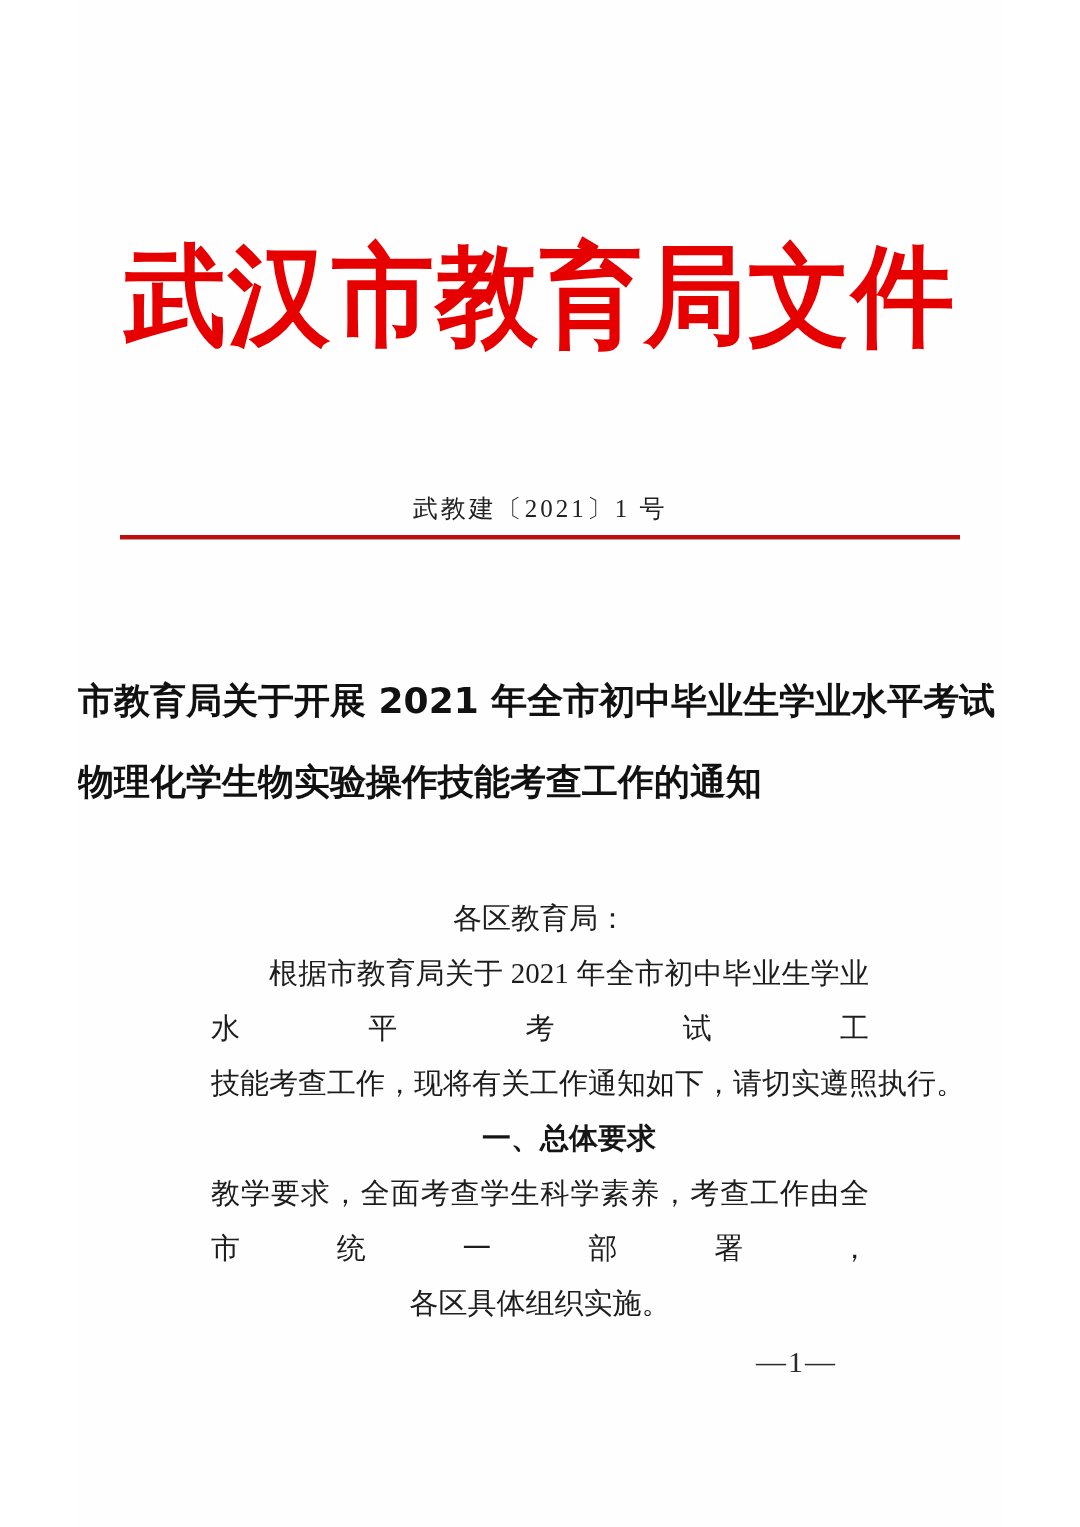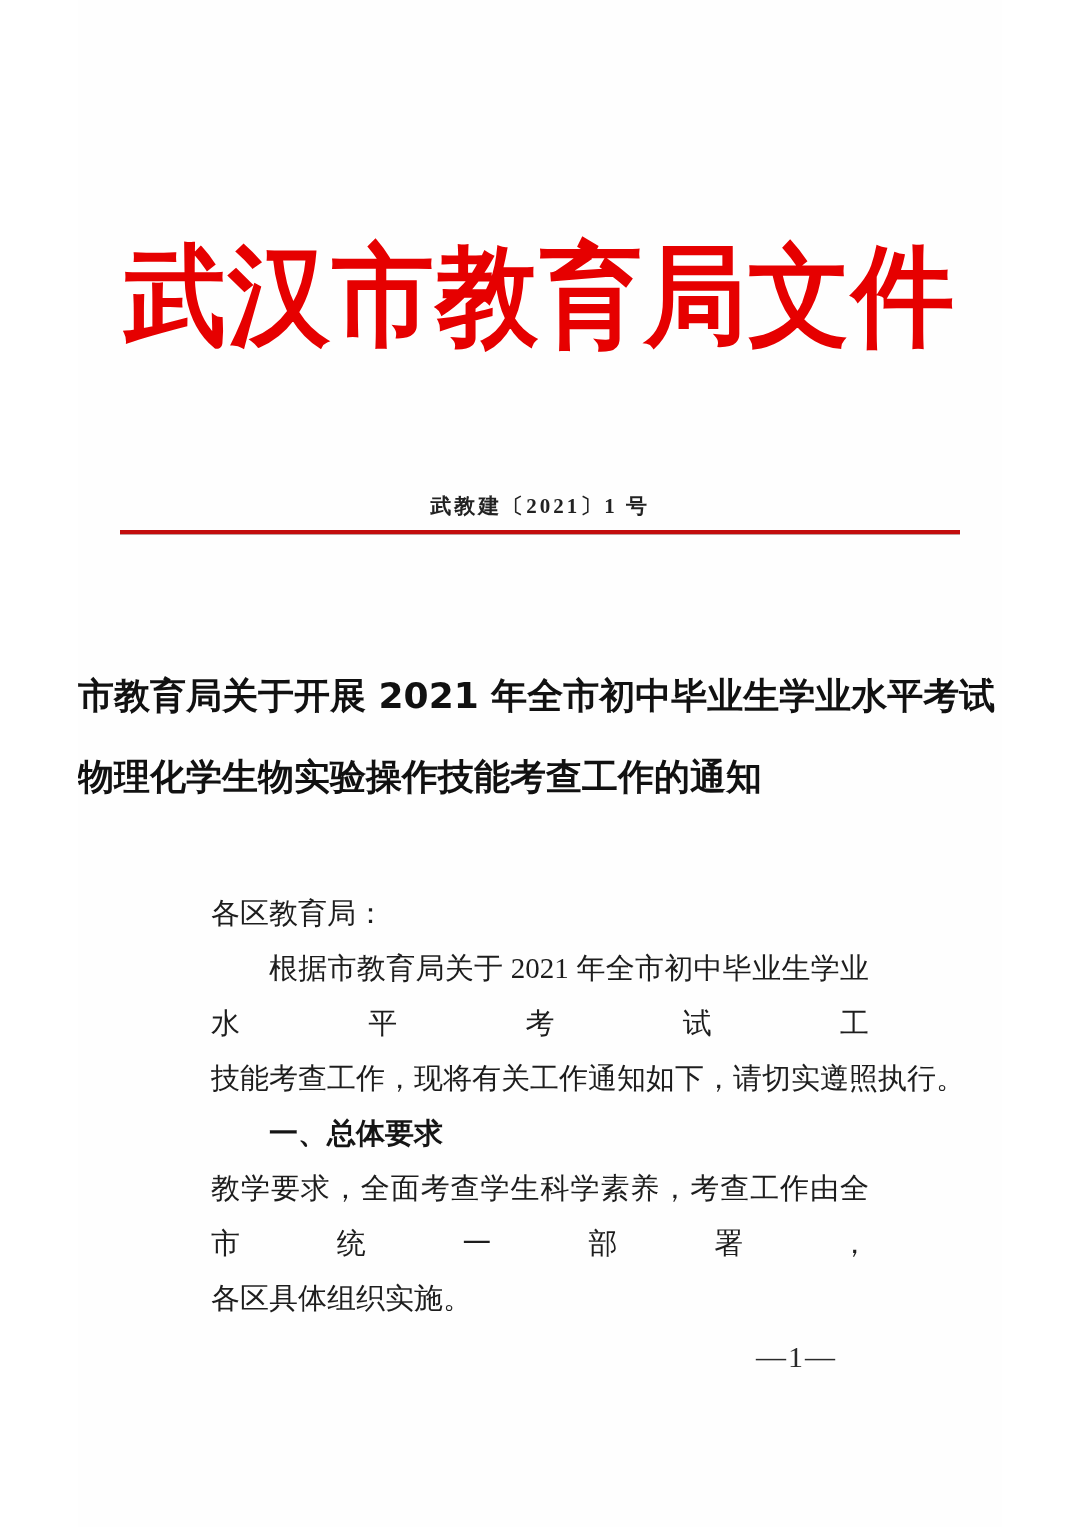--- a/index.html
+++ b/index.html
@@ -29,25 +29,24 @@
     color: var(--banner-red, #e60000);
     transform: scaleY(1.08);
     transform-origin: center;
     white-space: nowrap;
   }
   
   .doc-number {
     margin-top: 133px;
     text-align: center;
     font-family: "Liberation Serif", serif;
-    font-size: 21px;
+    font-size: 25px;
     line-height: 1.3;
     letter-spacing: 3px;
     color: #222;
-    font-weight: bold;
   }
   
   .red-rule {
     width: 840px;
     height: 4px;
     margin: 10px auto 0 auto;
     background: var(--rule-red, #c30d0d);
     box-shadow: 0 1px 0 rgba(120,40,40,0.45);
   }
   
@@ -67,20 +66,21 @@
     margin-top: 88px;
     padding: 0 133px;
     font-size: 29px;
     line-height: 55px;
     color: #1d1d1d;
   }
   .body-text .line {
     margin: 0;
     padding: 0;
     white-space: nowrap;
+    text-align: center;
   }
   .body-text .line.indent { text-indent: 2em; }
   .body-text .line.fill {
     white-space: normal;
     text-align: justify;
     text-align-last: justify;
     text-justify: inter-character;
   }
   .body-text .line.heading {
     font-family: "DejaVu Sans", sans-serif;

